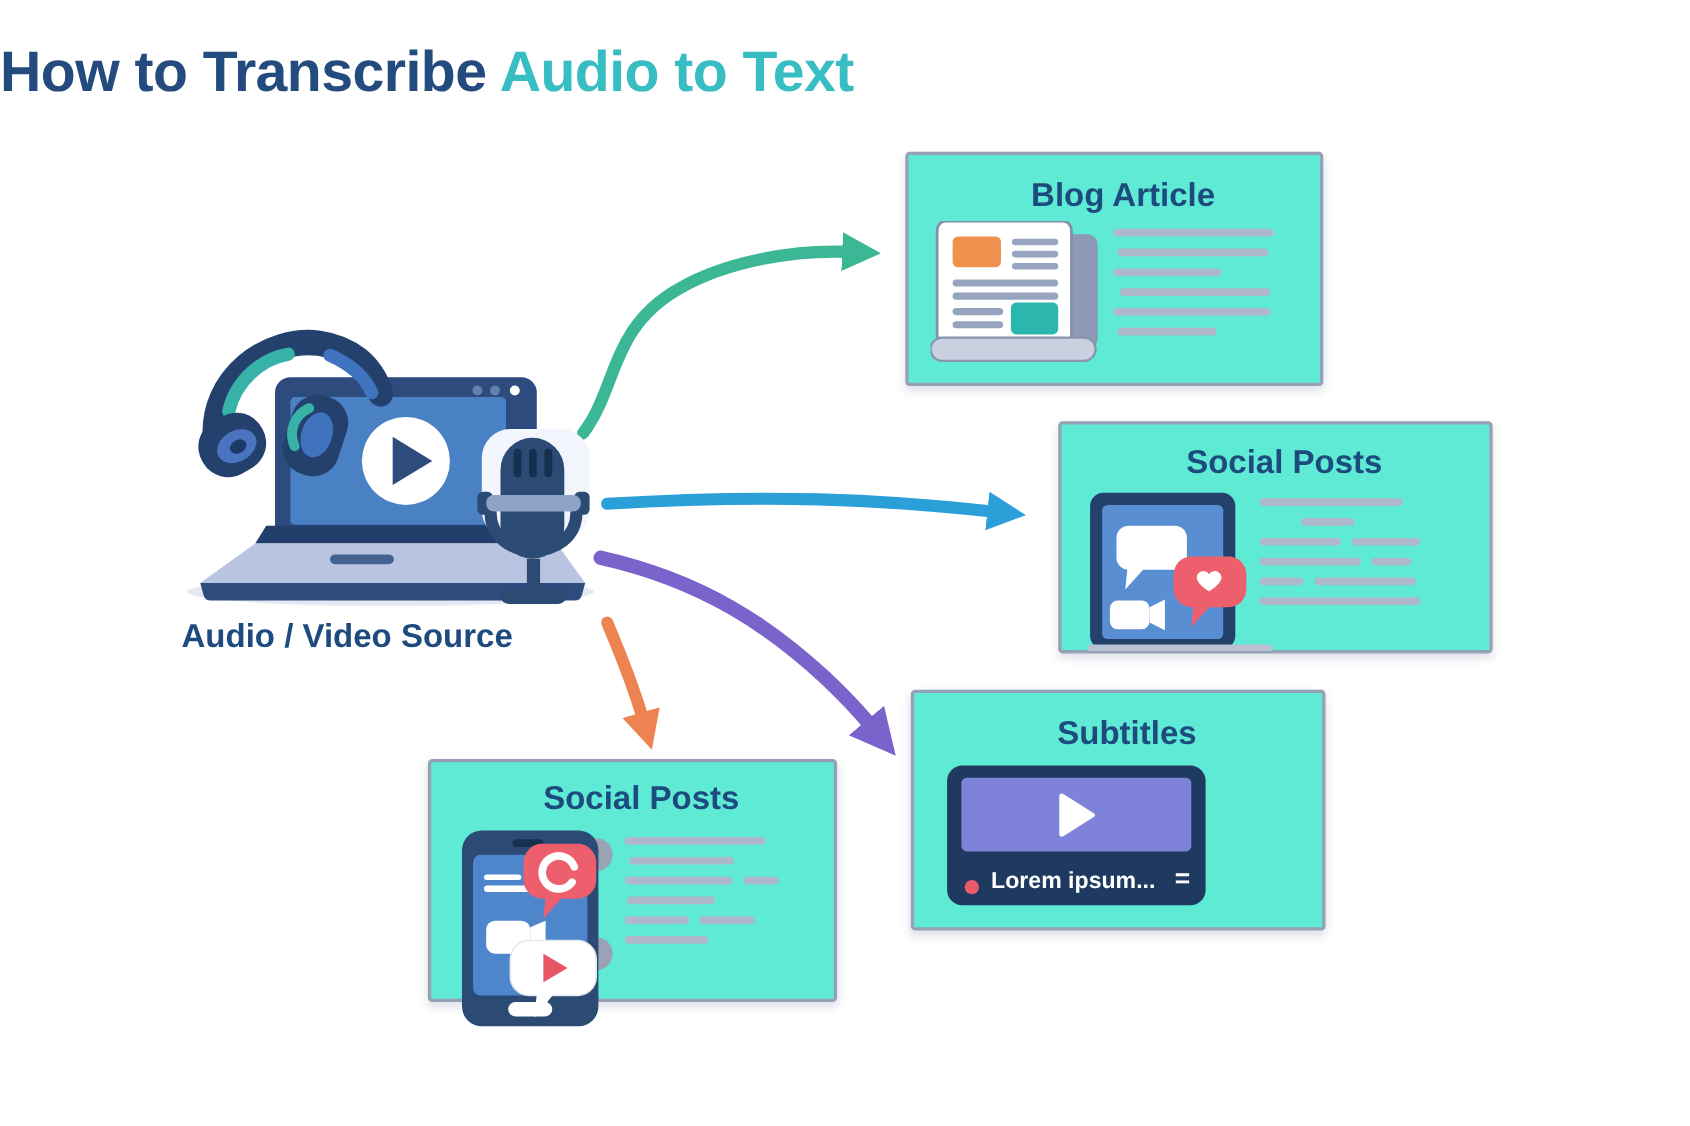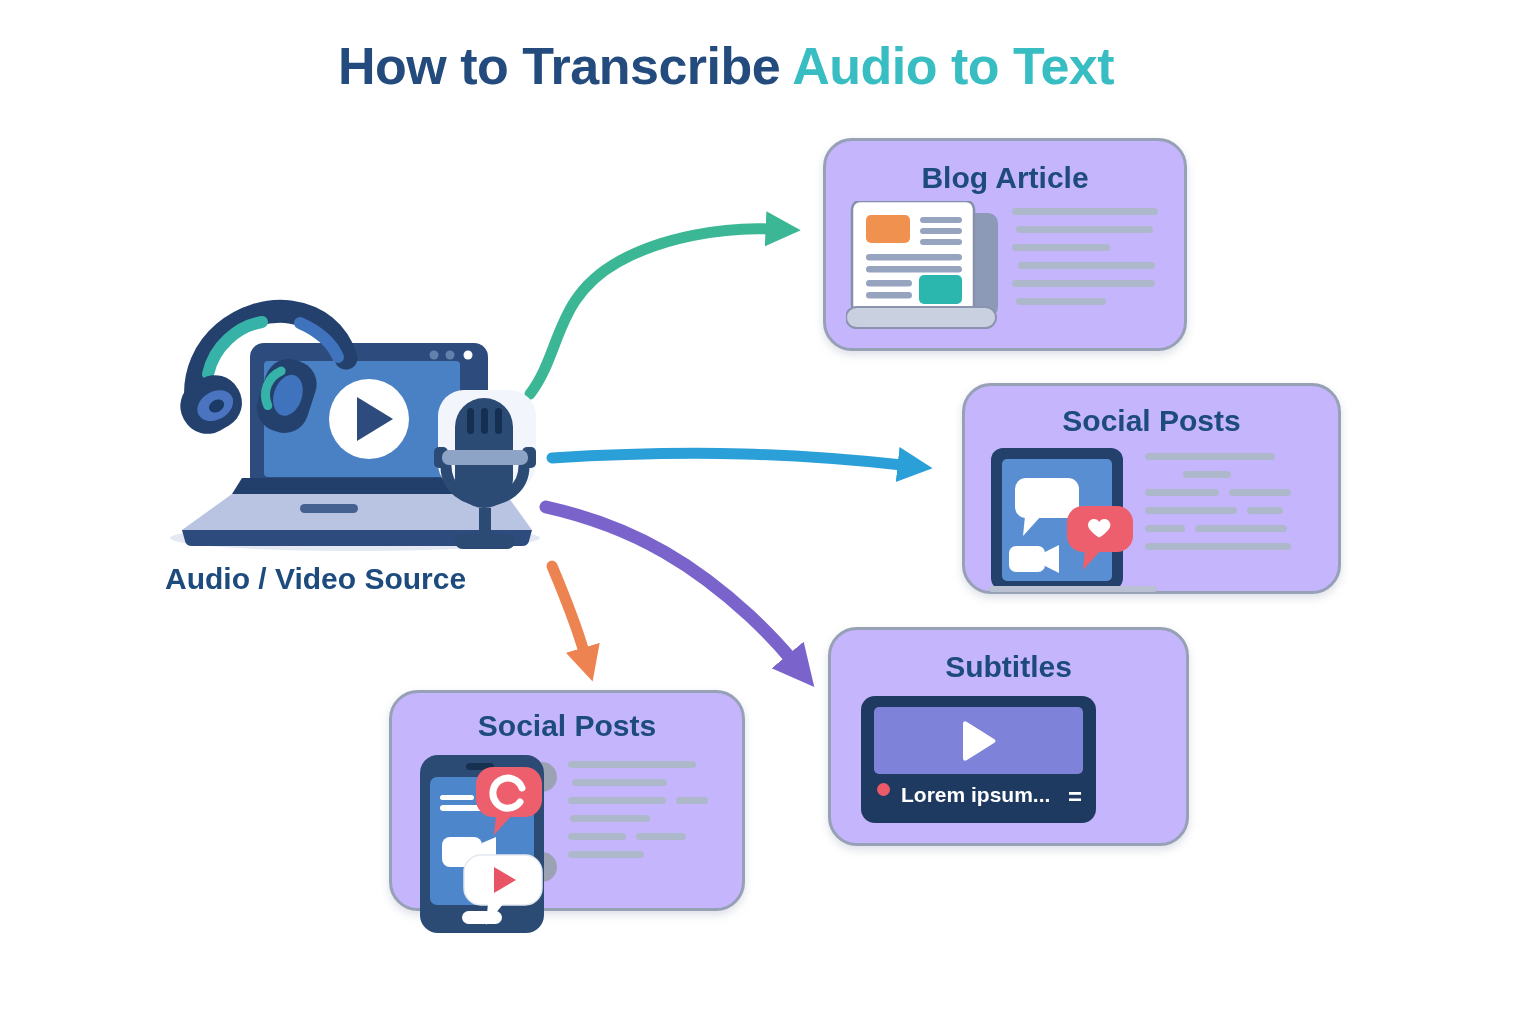--- a/index.html
+++ b/index.html
@@ -2,29 +2,29 @@
 <html><head>
 <meta charset="utf-8">
 <style>
   html,body{margin:0;padding:0;background:#ffffff;}
   .canvas{
     position:relative;width:1536px;height:1024px;background:#ffffff;
     overflow:hidden;font-family:"Liberation Sans",sans-serif;
   }
   
   .main-title{
-    position:absolute;top:36px;left:0;right:84px;text-align:center;
+    position:absolute;top:36px;left:0;right:84px;
     font-size:52px;font-weight:bold;letter-spacing:-0.5px;white-space:nowrap;
   }
   .main-title .t1{color:#234b7d;}
   .main-title .t2{color:#38bdc2;}
   
   .card{
-    position:absolute;background:#c4b5fd;border:3px solid #97a1b5;
-    border-radius:29px;box-shadow:0 4px 9px rgba(120,132,160,.25);
+    position:absolute;background:#5eead4;border:3px solid #97a1b5;
+    border-radius:4px;box-shadow:0 4px 9px rgba(120,132,160,.25);padding-left:16px;
   }
   .card h2{
     margin:0;text-align:center;font-size:30px;font-weight:bold;color:#1d4b7e;
   }
   .card-blog{left:823px;top:138px;width:358px;height:207px;}
   .card-blog h2{margin-top:20px;}
   .card-social-right{left:962px;top:383px;width:373px;height:205px;}
   .card-social-right h2{margin-top:18px;}
   .card-subtitles{left:828px;top:627px;width:355px;height:213px;}
   .card-subtitles h2{margin-top:20px;}
@@ -46,21 +46,21 @@
   .player{
     position:absolute;left:30px;top:66px;width:235px;height:127px;
     background:#1e3a60;border-radius:14px;
   }
   .player-screen{
     position:absolute;left:13px;top:11px;width:209px;height:67px;
     background:#7e82d8;border-radius:5px;display:flex;align-items:center;justify-content:center;
   }
   .caption-row{
     position:absolute;left:16px;right:14px;bottom:10px;height:30px;
-    display:flex;align-items:flex-start;gap:11px;
+    display:flex;align-items:flex-end;gap:11px;
   }
   .caption-dot{width:13px;height:13px;border-radius:50%;background:#ea5a68;flex:0 0 auto;}
   .caption-text{color:#ffffff;font-size:21px;font-weight:bold;white-space:nowrap;}
   .caption-menu{color:#ffffff;font-size:24px;font-weight:bold;margin-left:auto;}
   
   .source-art{position:absolute;left:150px;top:298px;}
   .source-label{
     position:absolute;left:165px;top:562px;width:380px;text-align:left;
     font-size:30px;font-weight:bold;color:#1d4b7e;white-space:nowrap;
   }

